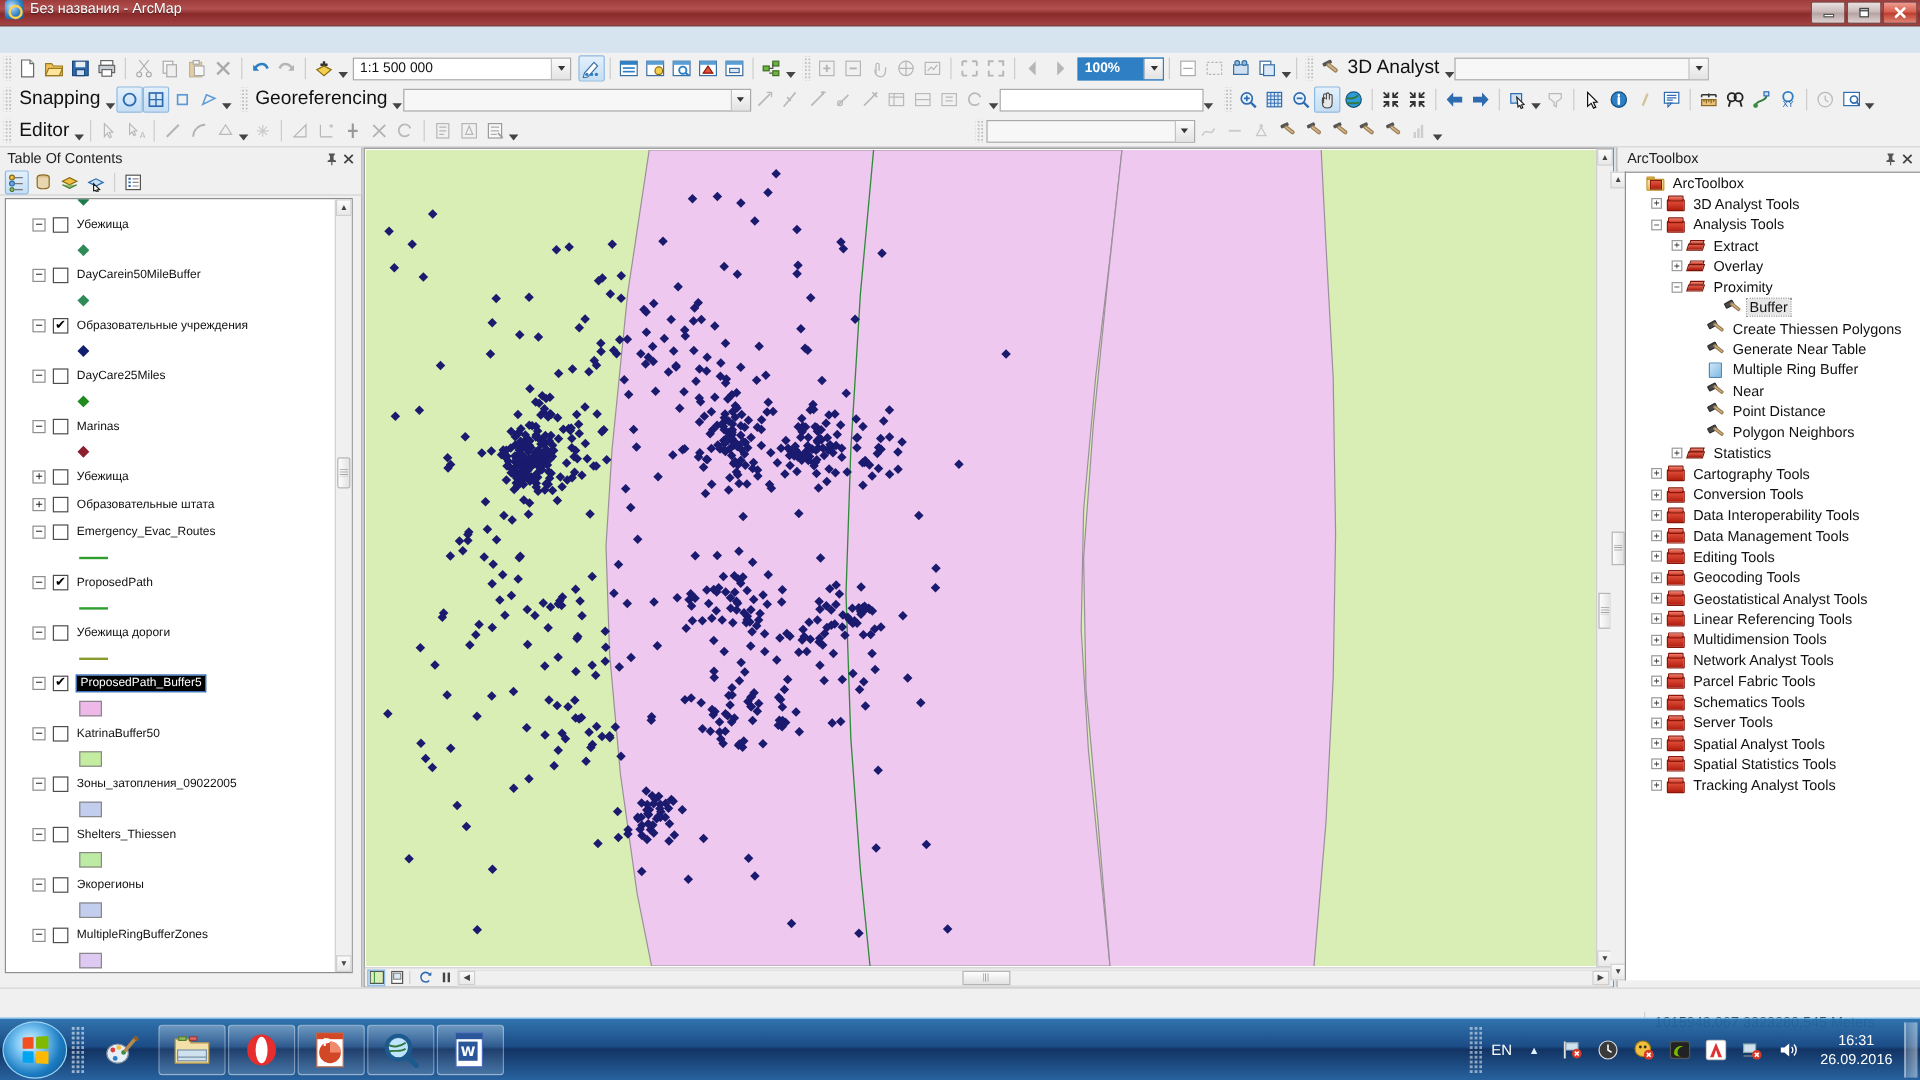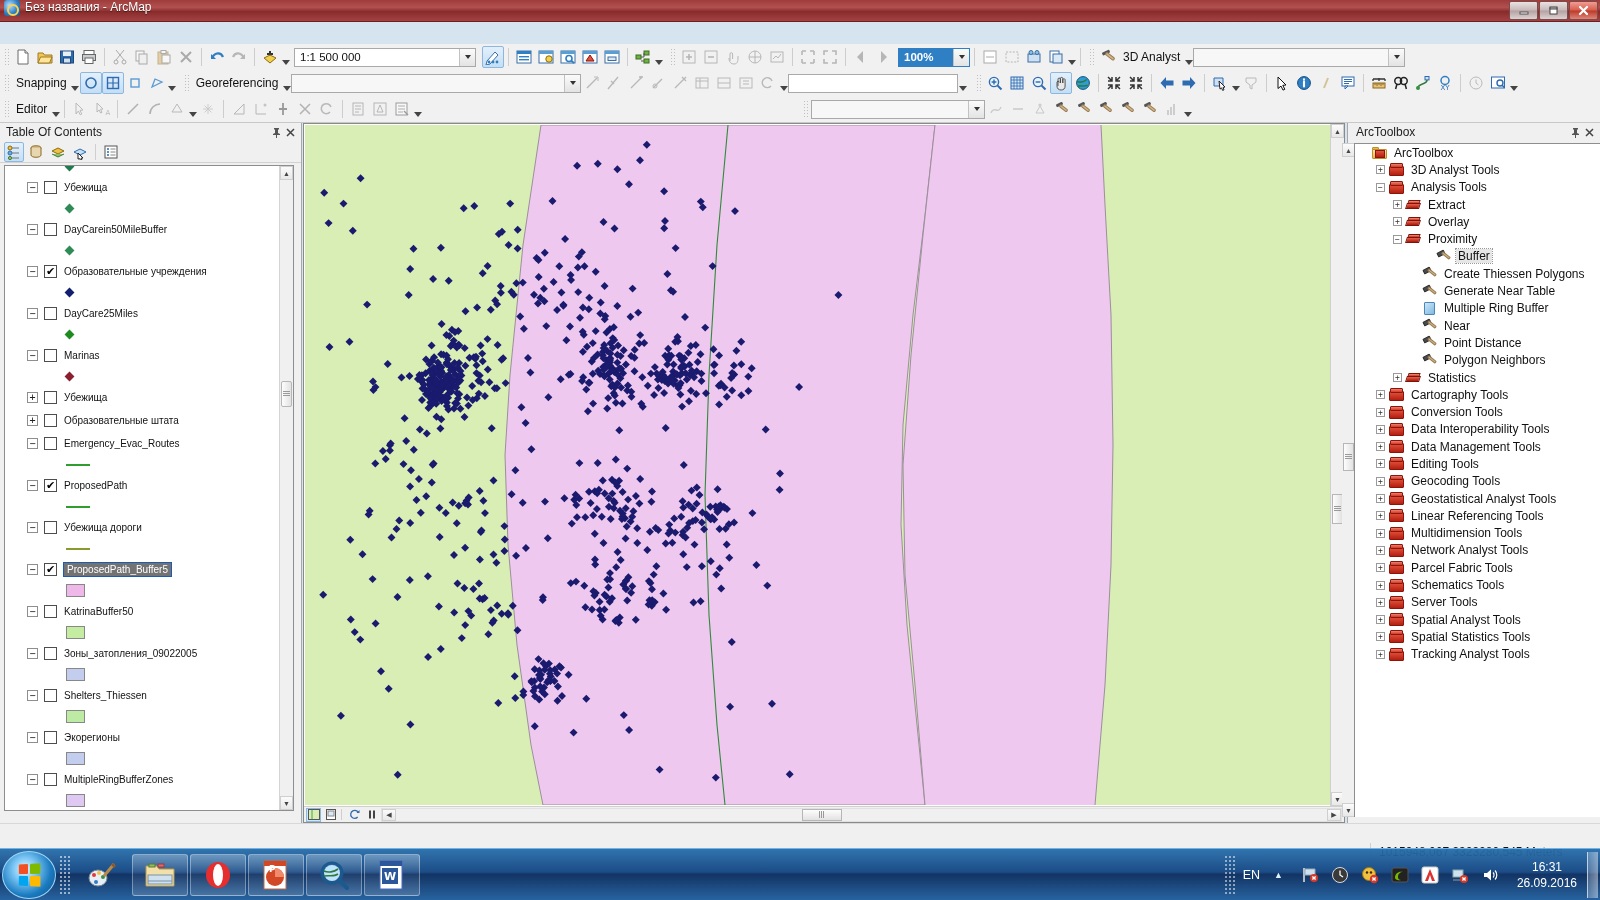--- a/index.html
+++ b/index.html
@@ -52,21 +52,21 @@
   }
   .tb-row { position:absolute; left:0; width:1600px; height:26px; display:flex; align-items:center; }
   .tb-row.r1{ top:0 } .tb-row.r2{ top:26px } .tb-row.r3{ top:52px }
   .grip { width:7px; height:20px; margin:0 2px 0 3px; flex:none;
     background-image: radial-gradient(#b9b9b9 40%, transparent 41%);
     background-size:3px 3px; background-position:1px 1px; opacity:.9;}
   .tbtn { width:22px;height:22px; margin:0 0px; flex:none; display:flex;align-items:center;justify-content:center;
           position:relative; border:1px solid transparent; border-radius:2px; }
   .tbtn.sel { border:1px solid #8cb8e0; background:linear-gradient(to bottom,#e3f0fb,#c4def5); }
   .tsep { width:1px;height:18px;background:#cdcdcd;margin:0 4px; flex:none;}
-  .tlabel{ font-size:12px; color:#111; padding:0 4px; white-space:nowrap;}
+  .tlabel{ font-size:16px; color:#111; padding:0 4px; white-space:nowrap;}
   .combo {
     height:19px; border:1px solid #a9a9a9; background:#fff; display:flex; align-items:center;
     font-size:11.5px; padding-left:5px; color:#111; position:relative; flex:none;
   }
   .combo .arw{ position:absolute; right:0; top:0; bottom:0; width:16px;
     background:linear-gradient(to bottom,#fbfbfb,#e3e3e3); border-left:1px solid #c2c2c2;
     display:flex;align-items:center;justify-content:center;}
   .combo .arw:after{content:""; border-left:3.5px solid transparent;border-right:3.5px solid transparent;border-top:4px solid #333;}
   .combo.dis { background:#f7f7f7; }
   .overflow{ width:9px;height:22px;flex:none; display:flex;flex-direction:column;align-items:center;justify-content:flex-end; }
@@ -102,21 +102,21 @@
     width:11px;height:11px;border:1px solid #8e8e8e;background:#fff;
     display:flex;align-items:center;justify-content:center; font-size:10px; line-height:9px;
     color:#222; margin-right:6px; flex:none; font-family:"DejaVu Sans Mono", monospace;
   }
   .chk{
     width:13px;height:13px;border:1px solid #4d4d4d;background:#fff; margin-right:7px; flex:none;
     display:flex;align-items:center;justify-content:center;
   }
   .chk.on:after{ content:"✔"; font-size:11px; color:#000; line-height:11px; }
   .lname{ font-size:10px; color:#111; white-space:nowrap; }
-  .lname.sel{ background:#737373; color:#fff; padding:1px 3px; outline:1px solid #1a5cb4; }
+  .lname.sel{ background:#000000; color:#fff; padding:1px 3px; outline:1px solid #1a5cb4; }
   .sym-row{ height:19px; padding-left:61px; display:flex; align-items:center; }
   .sym-pt{ width:7px;height:7px; transform:rotate(45deg); }
   .sym-line{ width:24px;height:0; border-top:2px solid #2f9e2f; }
   .sym-poly{ width:19px;height:13px; border:1px solid #888; }
   .vsb{
     position:absolute; right:0; top:0; width:14px; bottom:0;
     background:#f0f0f0; border-left:1px solid #d4d4d4;
   }
   .vsb .arrow{ height:14px; display:flex;align-items:center;justify-content:center;
     background:linear-gradient(to bottom,#fbfbfb,#e8e8e8); border:1px solid #cfcfcf; font-size:7px;color:#444;}

